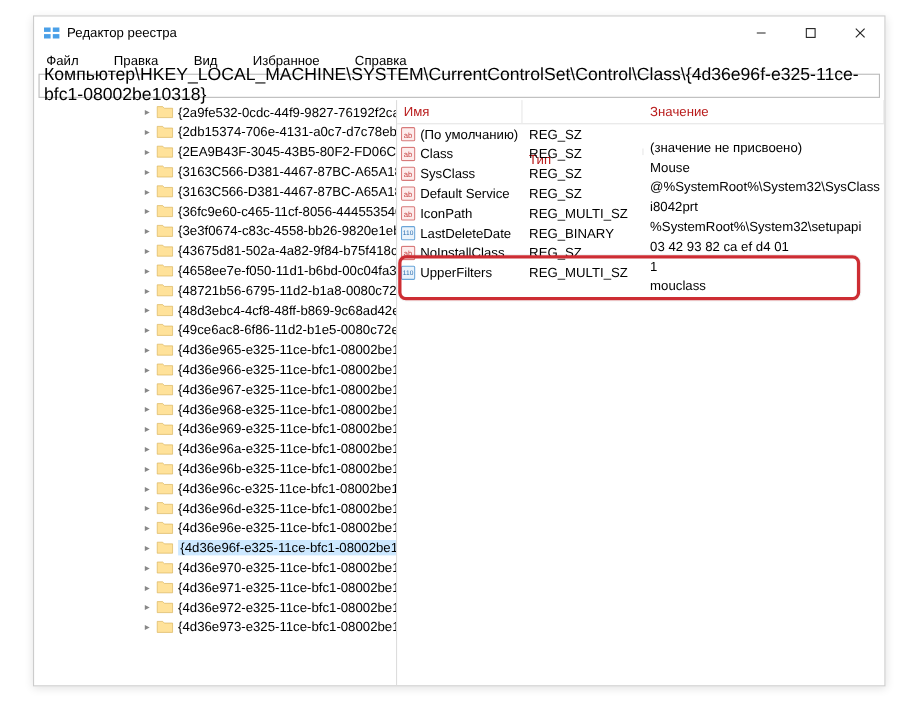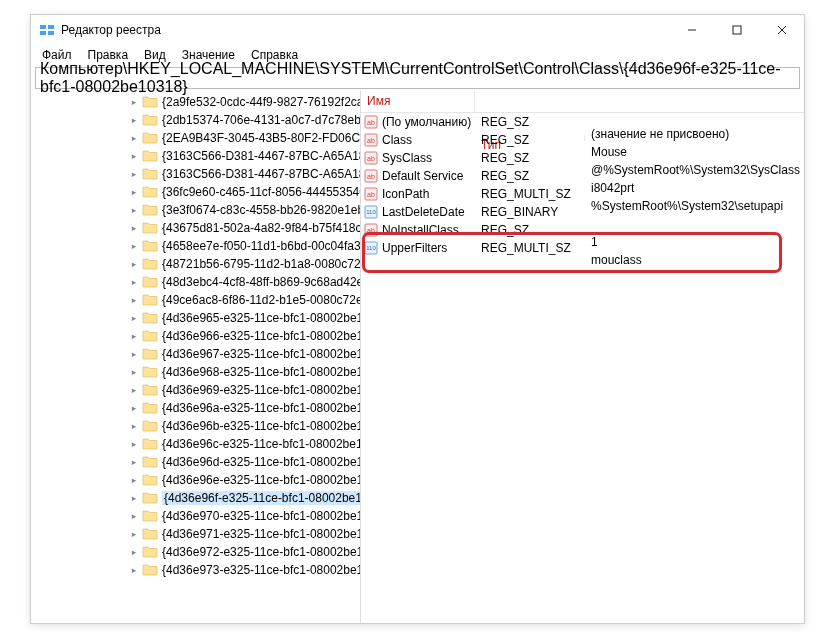--- a/index.html
+++ b/index.html
@@ -39,21 +39,21 @@
 }
 .titlebar .winbtn svg { width: 10px; height: 10px; }
 
 
 .menubar {
   height: 20px;
   display: flex;
   align-items: center;
   padding: 0 4px;
   font-size: 12px;
-  gap: 2px;
+  gap: 18px;
 }
 .menubar span {
   padding: 2px 7px;
 }
 
 
 .addressbar {
   height: 22px;
   border: 1px solid #bbb;
   margin: 2px 4px;
@@ -192,21 +192,21 @@
             <line x1="9" y1="1" x2="1" y2="9" stroke="#222" stroke-width="1"></line>
           </svg>
         </div>
     </div>
   </div>
 
   <div class="menubar">
     <span>Файл</span>
     <span>Правка</span>
     <span>Вид</span>
-    <span>Значение</span>
+    <span>Избранное</span>
     <span>Справка</span>
   </div>
 
   <div class="addressbar">
     <span>Компьютер\HKEY_LOCAL_MACHINE\SYSTEM\CurrentControlSet\Control\Class\{4d36e96f-e325-11ce-bfc1-08002be10318}</span>
   </div>
 
   <div class="mainsplit">
 
     <div class="treepanel">
@@ -454,20 +454,21 @@
             </span>
             <span class="label">{4d36e973-e325-11ce-bfc1-08002be1031}</span>
           </div>
         </div>
     </div>
 
     <div class="listpanel">
       <div class="listhdr">
         <div class="col-name">Имя</div>
         <div class="col-type">Тип</div>
+        <div class="col-value">Значение</div>
       </div>
       <div id="listbody">
           <div class="listrow">
             <div class="cell-name">
               <span class="regicon"><svg viewBox="0 0 14 14">
                   <rect x="1" y="1" width="12" height="12" rx="1" fill="#fdecec" stroke="#d87a7a"></rect>
                   <text x="7" y="10" text-anchor="middle" font-size="7" fill="#c84545">ab</text>
                 </svg></span>
               <span>(По умолчанию)</span>
             </div>
@@ -520,20 +521,21 @@
           </div>
           <div class="listrow">
             <div class="cell-name">
               <span class="regicon"><svg viewBox="0 0 14 14">
                   <rect x="1" y="1" width="12" height="12" rx="1" fill="#eaf3fb" stroke="#6aa5d8"></rect>
                   <text x="7" y="9" text-anchor="middle" font-size="6" fill="#2a6db0">110</text>
                 </svg></span>
               <span>LastDeleteDate</span>
             </div>
             <div class="cell-type">REG_BINARY</div>
+            <div class="cell-value">03 42 93 82 ca ef d4 01</div>
           </div>
           <div class="listrow">
             <div class="cell-name">
               <span class="regicon"><svg viewBox="0 0 14 14">
                   <rect x="1" y="1" width="12" height="12" rx="1" fill="#fdecec" stroke="#d87a7a"></rect>
                   <text x="7" y="10" text-anchor="middle" font-size="7" fill="#c84545">ab</text>
                 </svg></span>
               <span>NoInstallClass</span>
             </div>
             <div class="cell-type">REG_SZ</div>

